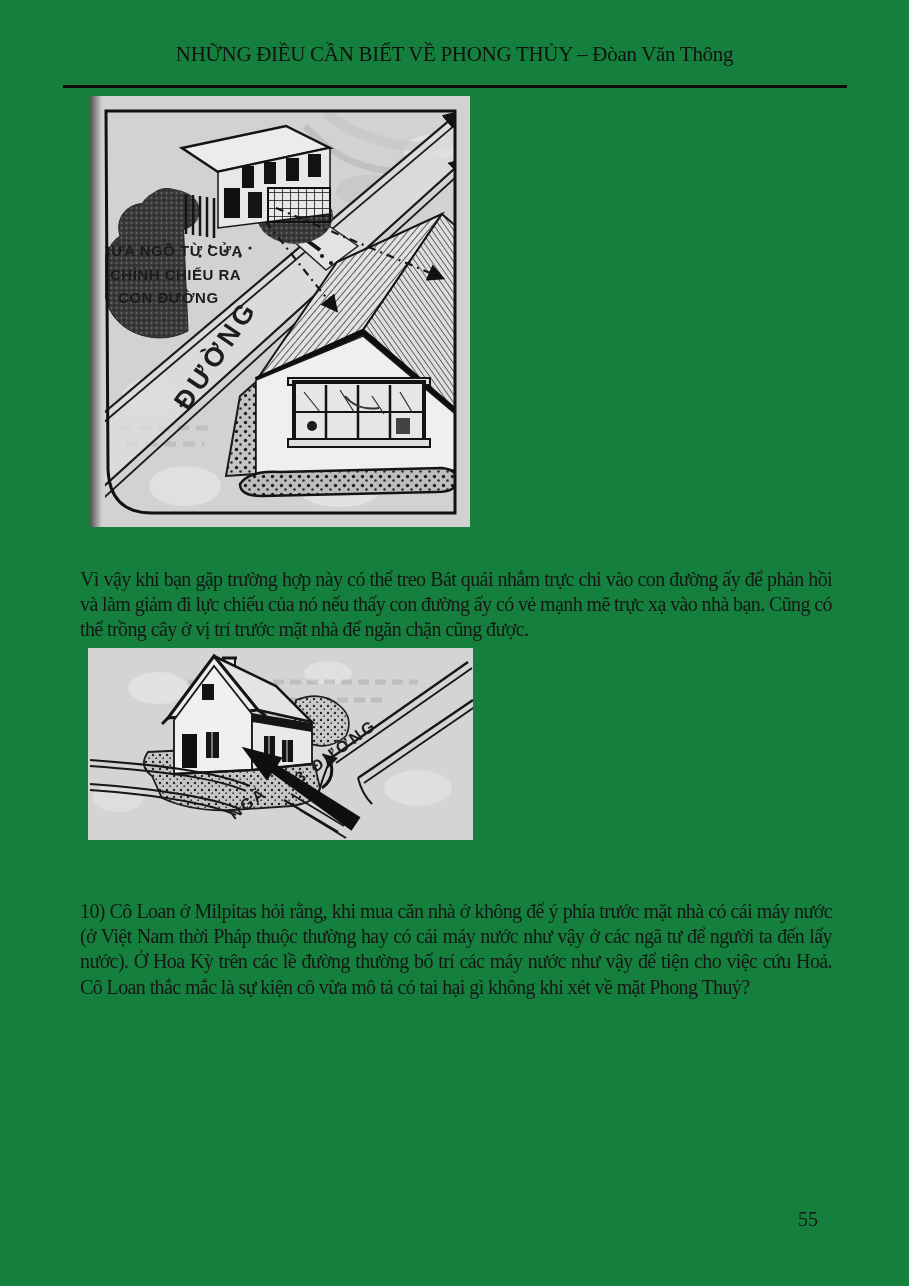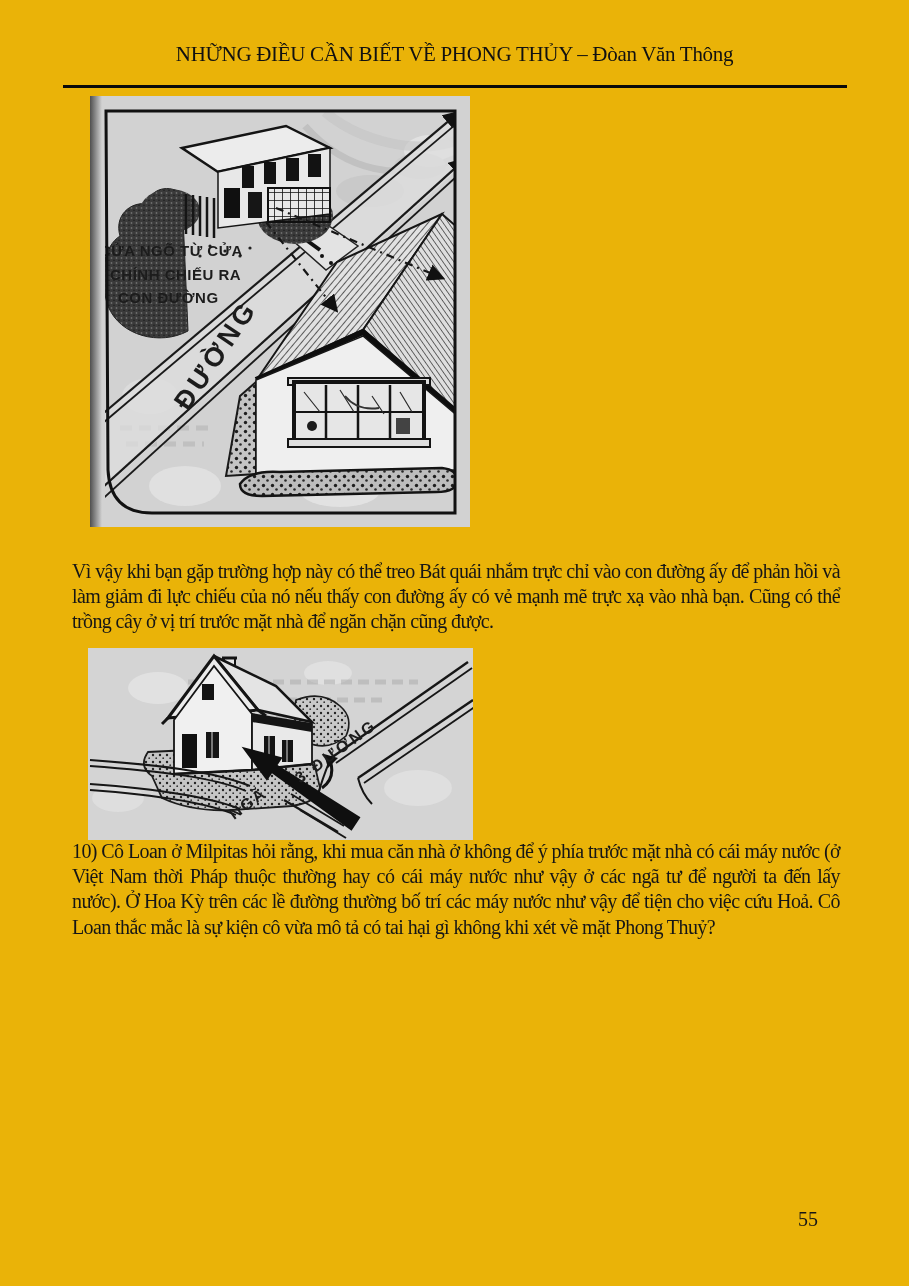--- a/index.html
+++ b/index.html
@@ -2,40 +2,40 @@
 <html><head>
 <meta charset="utf-8">
 <style>
   html,body{margin:0;padding:0;}
   body{
     width:909px;height:1286px;position:relative;
     background:#ffffff;
     font-family:"Liberation Serif",serif;color:#1b1b1b;
     overflow:hidden;
   }
-  .page{position:absolute;inset:0;background:#eab308;}
+  .page{position:absolute;inset:0;background:#15803d;}
   .header-title{
     position:absolute;top:42px;left:0;width:100%;
     text-align:center;font-size:21px;letter-spacing:-0.3px;color:#111;
   }
   .header-rule{
     position:absolute;top:85px;left:63px;width:784px;height:3px;background:#0a0a0a;
   }
   .fig{position:absolute;background:#d2d2d2;}
   .fig1{left:90px;top:96px;width:380px;height:431px;}
   .fig2{left:88px;top:648px;width:385px;height:192px;}
   .fig svg{display:block;width:100%;height:100%;}
   .para{
     position:absolute;left:64px;width:784px;
     font-size:20px;line-height:25.2px;letter-spacing:-0.6px;
     text-align:justify;color:#161616;
   }
-  .para p{margin:8px;}
+  .para p{margin:16px;}
   .p1{top:551px;}
-  .pblock{top:831px;}
+  .pblock{top:883px;}
   .page-num{
     position:absolute;top:1208px;right:91px;
     font-size:20px;color:#161616;margin-left:16px;
   }
   .fig-label{
     font-family:"Liberation Sans",sans-serif;font-weight:bold;fill:#1c1c1c;
   }
 </style>
 </head>
 <body>

